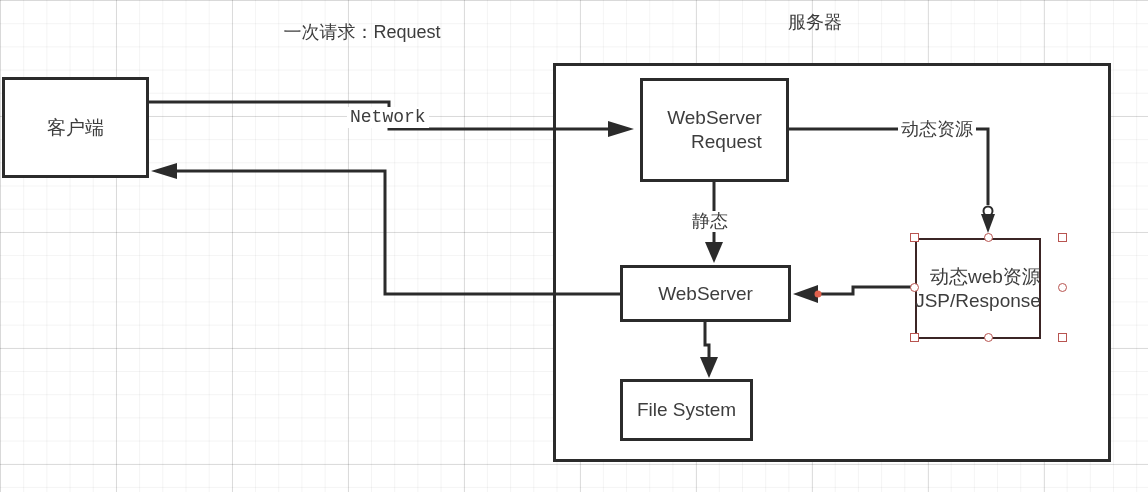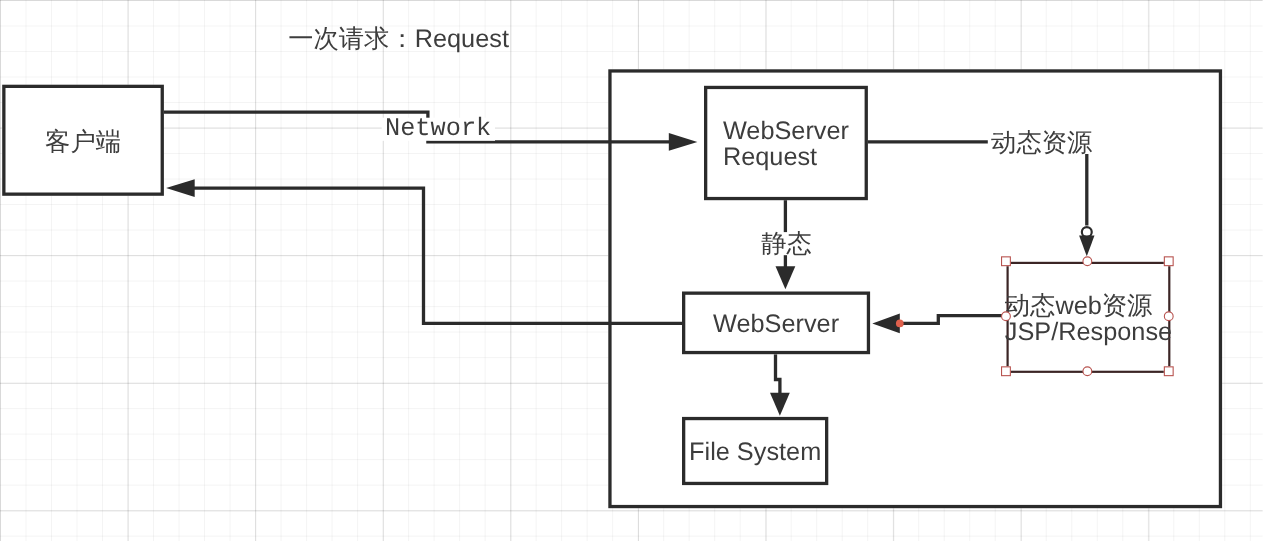--- a/index.html
+++ b/index.html
@@ -18,38 +18,38 @@
     background-size:116px 116px,116px 116px,23.2px 23.2px,23.2px 23.2px;
   }
   .node{
     position:absolute;
     box-sizing:border-box;
     background:#ffffff;
     border:3px solid #2b2b2b;
     display:flex;
     align-items:center;
     justify-content:center;
-    text-align:left;
-    font-size:23px;
+    text-align:right;
+    font-size:19px;
     line-height:24px;
     z-index:3;
   }
   .container-box{
     position:absolute;
     box-sizing:border-box;
     background:#ffffff;
     border:3px solid #2b2b2b;
     z-index:1;
   }
   .wires{position:absolute;left:0;top:0;z-index:2;}
   .wire{stroke:#2b2b2b;stroke-width:3;fill:none;}
   .arrowhead{fill:#2b2b2b;stroke:none;}
   .free-label{
     position:absolute;
-    font-size:23px;
+    font-size:18px;
     white-space:nowrap;
     z-index:4;
     text-align:center;
   }
   .on-line{background:#ffffff;padding:0 3px;line-height:21px;}
   .handle{
     position:absolute;
     box-sizing:border-box;
     width:9px;height:9px;
     background:#ffffff;
@@ -101,35 +101,36 @@
   </div>
 
   <div class="node" style="left:620px;top:265px;width:171px;height:57px;">
     <span>WebServer</span>
   </div>
 
   <div class="node" style="left:620px;top:379px;width:133px;height:62px;">
     <span>File System</span>
   </div>
 
-  <div class="node jsp-selected" style="left:915px;top:238px;width:149px;height:101px;">
+  <div class="node jsp-selected" style="left:915px;top:238px;width:126px;height:101px;">
     <span>
       <span>动态web资源</span><br>
       <span>JSP/Response</span>
     </span>
   </div>
 
   <div class="handle" style="left:910px;top:233px;"></div>
   <div class="handle" style="left:1058px;top:233px;"></div>
   <div class="handle" style="left:910px;top:333px;"></div>
   <div class="handle" style="left:1058px;top:333px;"></div>
   <div class="handle round" style="left:984px;top:233px;"></div>
   <div class="handle round" style="left:910px;top:283px;"></div>
   <div class="handle round" style="left:1058px;top:283px;"></div>
   <div class="handle round" style="left:984px;top:333px;"></div>
 
   <div class="free-label" style="left:262px;top:20px;width:200px;">一次请求：Request</div>
+  <div class="free-label" style="left:760px;top:10px;width:110px;">服务器</div>
 
   <div class="free-label on-line" style="left:347px;top:107px;font-family:Liberation Mono, monospace;">Network</div>
   <div class="free-label on-line" style="left:689px;top:211px;">静态</div>
   <div class="free-label on-line" style="left:898px;top:119px;font-family:Liberation Serif, serif;">动态资源</div>
 
 </div>
 
 </body></html>

